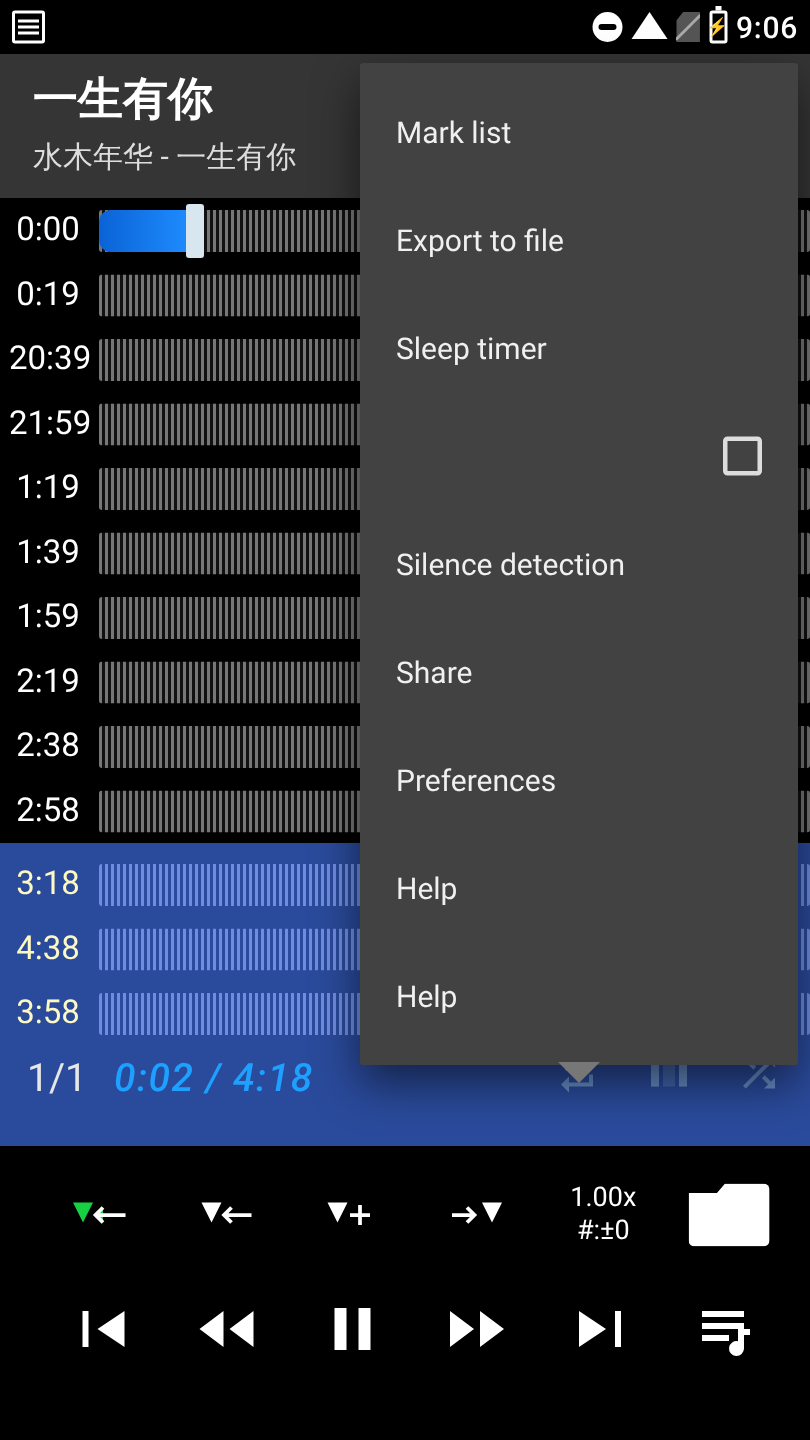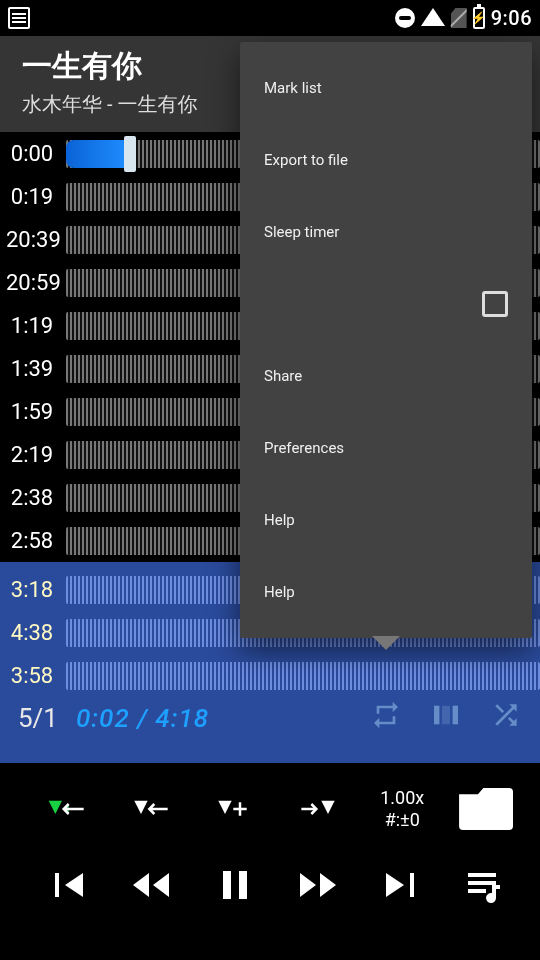--- a/index.html
+++ b/index.html
@@ -132,21 +132,21 @@
     width: 292px;
     background: #424242;
     border-radius: 2px;
     box-shadow: 0 12px 30px rgba(0,0,0,0.55);
     padding: 10px 0;
     z-index: 50;
   }
   .menu-item {
     height: 72px;
     display: flex; align-items: center; padding: 0 24px;
-    font-size: 15px;
+    font-size: 20px;
     color: #f0f0f0;
   }
   .menu-item .checkbox {
     margin-left: auto;
     width: 26px; height: 26px; border: 3px solid #ddd; border-radius: 3px;
   }
   .menu-arrow {
     position: absolute;
     bottom: -12px; left: 50%; transform: translateX(-50%);
     width: 0; height: 0;
@@ -189,21 +189,21 @@
   </div>
   <div class="row">
       <div class="time-label">0:19</div>
       <div class="wave"></div>
     </div>
   <div class="row">
       <div class="time-label">20:39</div>
       <div class="wave"></div>
     </div>
   <div class="row">
-      <div class="time-label">20:59</div>
+      <div class="time-label">21:59</div>
       <div class="wave"></div>
     </div>
   <div class="row">
       <div class="time-label">1:19</div>
       <div class="wave"></div>
     </div>
   <div class="row">
       <div class="time-label">1:39</div>
       <div class="wave"></div>
     </div>
@@ -234,21 +234,21 @@
   <div class="row">
       <div class="time-label">4:38</div>
       <div class="wave"></div>
     </div>
   <div class="row">
       <div class="time-label">3:58</div>
       <div class="wave"></div>
     </div>
 
   <div class="timeline">
-    <span class="counter">5/1</span>
+    <span class="counter">1/1</span>
     <span class="position">0:02 / 4:18</span>
     <div class="icons">
       <span><svg viewBox="0 0 24 24">
             <path d="M7 7h10v3l4-4-4-4v3H5v6h2V7zm10 10H7v-3l-4 4 4 4v-3h12v-6h-2v4z"></path>
           </svg></span>
       <span><svg viewBox="0 0 24 24">
             <path d="M3 5h4v14H3zM17 5h4v14h-4zM9 5h6v14H9z" opacity="0.4"></path>
             <path d="M3 5h4v14H3zM17 5h4v14h-4z"></path>
           </svg></span>
       <span><svg viewBox="0 0 24 24">
@@ -333,20 +333,23 @@
   <div class="menu-item">
       <span>Export to file</span>
     </div>
   <div class="menu-item">
       <span>Sleep timer</span>
     </div>
   <div class="menu-item">
       <div class="checkbox"></div>
     </div>
   <div class="menu-item">
+      <span>Silence detection</span>
+    </div>
+  <div class="menu-item">
       <span>Share</span>
     </div>
   <div class="menu-item">
       <span>Preferences</span>
     </div>
   <div class="menu-item">
       <span>Help</span>
     </div>
   <div class="menu-item">
       <span>Help</span>

